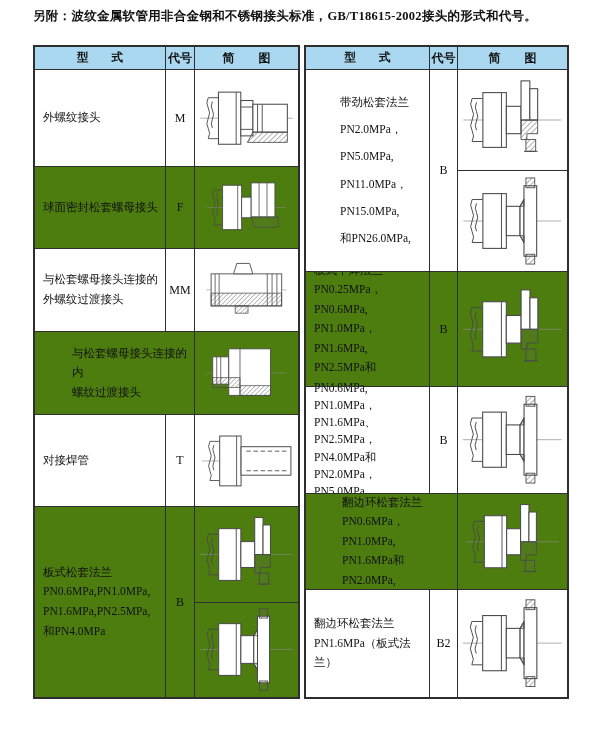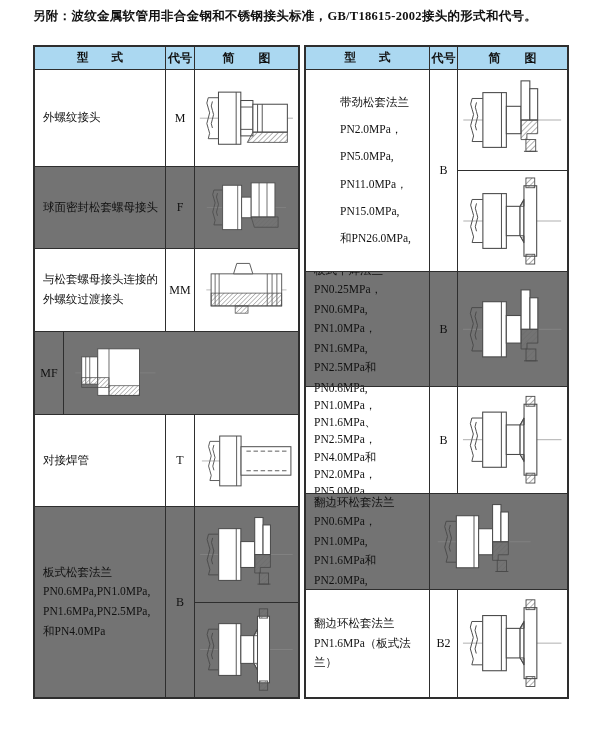--- a/index.html
+++ b/index.html
@@ -19,21 +19,21 @@
     border:2px solid #2e2e2e;background:#fff;font-family:Liberation Serif, serif;
   }
   .row{display:flex;border-bottom:1px solid #2e2e2e;box-sizing:border-box;}
   .row:last-child{border-bottom:none;}
   .cell{
     box-sizing:border-box;border-right:1px solid #2e2e2e;
     display:flex;align-items:center;justify-content:center;
     overflow:hidden;
   }
   .cell.last{border-right:none;}
-  .yellow{background:#737373;}
+  .yellow{background:#4d7c0f;justify-content:flex-end;}
   .hcell{background:#abd8f1;font-weight:bold;font-size:12px;}
   .type{justify-content:flex-start;padding:4px 4px 4px 8px;}
   .type span{white-space:pre-line;font-size:11.5px;line-height:1.7;}
   .loose .type span{line-height:2.35;margin-left:26px;}
   .tight .type span{line-height:1.5;}
   .type.hc{justify-content:center;padding:0;}
   .code{font-size:12px;}
   .diag{flex-direction:column;padding:0;}
   .subdiag{
     width:100%;flex:1;display:flex;align-items:center;justify-content:center;
@@ -138,21 +138,24 @@
             <line class="ln" x1="78" y1="26" x2="78" y2="66"></line>
             <line class="ln" x1="84" y1="26" x2="84" y2="66"></line>
             <line class="ln" x1="90" y1="26" x2="90" y2="66"></line>
             <rect class="hatch" x="8" y="50" width="88" height="16"></rect>
             <rect class="hatch" x="38" y="66" width="16" height="9"></rect>
           </svg>
         </div>
     </div>
 
     <div class="row yellow" style="height:83px">
-      <div class="cell code">MF</div>
+      <div class="cell type">
+          <span>与松套螺母接头连接的内
+螺纹过渡接头</span>
+        </div>
       <div class="cell diag last">
           <svg viewBox="0 0 104 92" preserveAspectRatio="xMidYMid meet">
             <style>.shape{fill:#fff;stroke:#4a4a4a;stroke-width:1.1}.ln{fill:none;stroke:#4a4a4a;stroke-width:1}.hatch{fill:url(#hatch);stroke:#4a4a4a;stroke-width:0.9}</style>
             <line x1="2" y1="46" x2="102" y2="46" stroke="#8a8a8a" stroke-width="0.7"></line>
             <rect class="shape" x="10" y="26" width="20" height="34"></rect>
             <line class="ln" x1="15" y1="26" x2="15" y2="60"></line>
             <line class="ln" x1="20" y1="26" x2="20" y2="60"></line>
             <rect class="shape" x="30" y="16" width="52" height="58"></rect>
             <line class="ln" x1="44" y1="16" x2="44" y2="74"></line>
             <rect class="hatch" x="10" y="52" width="34" height="12"></rect>

